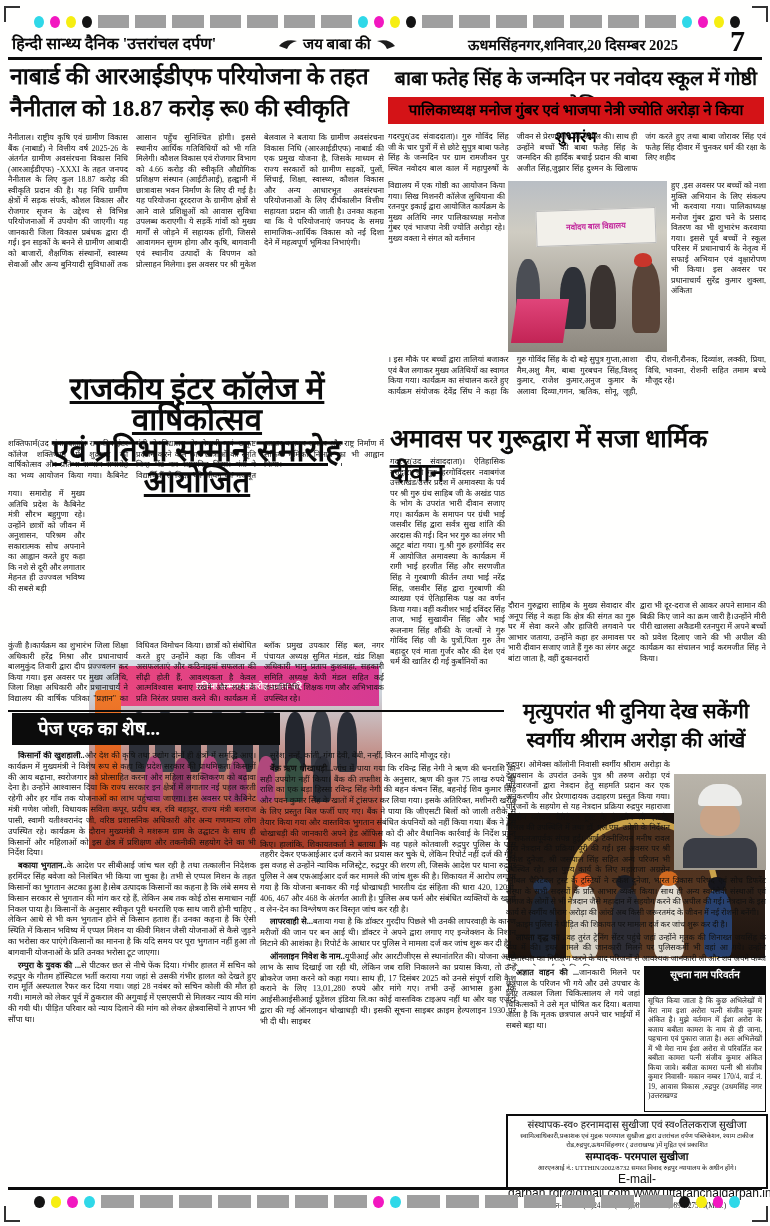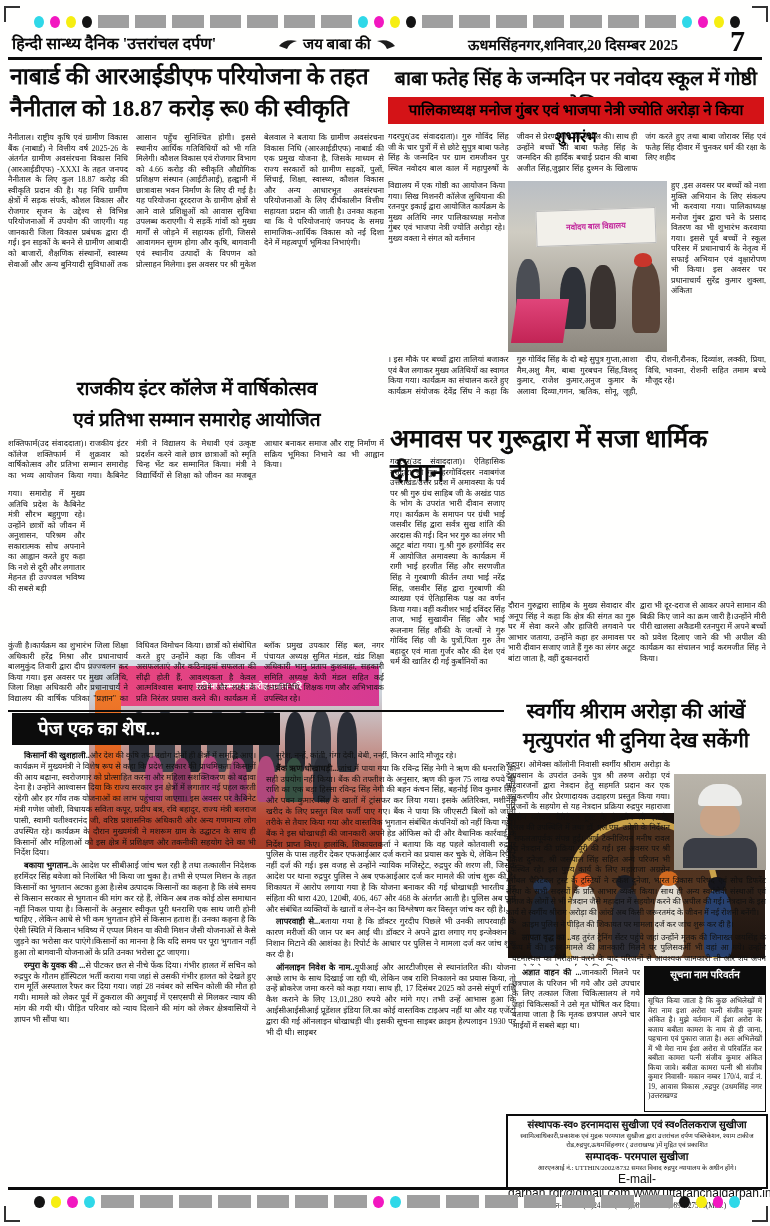--- a/index.html
+++ b/index.html
@@ -11,21 +11,21 @@
   .rbar{width:37px;height:13px;background:#9f9f9f;}
   .rdot{width:12px;height:12px;border-radius:50%;}
   .c-c{background:#2fd8e8;} .c-m{background:#f217c0;} .c-y{background:#f6ee11;} .c-k{background:#141414;}
   .crop{width:14px;height:14px;}
   .crop.tl{border-left:2px solid #333;border-top:2px solid #333;}
   .crop.tr{border-right:2px solid #333;border-top:2px solid #333;}
   .crop.bl{border-left:2px solid #333;border-bottom:2px solid #333;}
   .crop.br{border-right:2px solid #333;border-bottom:2px solid #333;}
   
   .bt{font-size:8px;line-height:1.32;text-align:justify;overflow:hidden;}
-  .bt p{margin:0 0 2px 6px;text-indent:10px;}
+  .bt p{margin:0 0 2px 0;text-indent:10px;}
   .bt .lead{font-weight:bold;}
   .c3{column-count:3;column-gap:8px;}
   .hl{font-weight:bold;color:#0b0b0b;}
   .rule{background:#0b0b0b;}
   .redbox{background:#d41317;color:#000000;font-weight:bold;text-align:center;}
   .blackbox{background:#0c0c0c;color:#fff;font-weight:bold;}
   
   .ph{overflow:hidden;position:relative;}
   .fig{position:absolute;border-radius:45% 45% 14% 14%;}
 </style>
@@ -99,21 +99,21 @@
     <div class="fig" style="left:52px;top:86px;width:26px;height:62px;background:#2e3138;"></div>
     <div class="fig" style="left:82px;top:84px;width:26px;height:64px;background:#3a3330;"></div>
     <div class="fig" style="left:124px;top:80px;width:28px;height:72px;background:#5a4438;"></div>
     <div class="abs" style="left:126px;top:72px;width:18px;height:14px;border-radius:50% 50% 40% 40%;background:#c8352b;"></div>
     <div class="abs" style="left:6px;top:118px;width:52px;height:44px;background:linear-gradient(180deg,#e0457a,#c22455);transform:skewX(-8deg);"></div>
   </div>
 
   <div class="abs bt" style="left:671px;top:181px;width:95px;height:171px;">हुए ,इस अवसर पर बच्चों को नशा मुक्ति अभियान के लिए संकल्प भी करवाया गया। पालिकाध्यक्ष मनोज गुंबर द्वारा चने के प्रसाद वितरण का भी शुभारंभ करवाया गया। इससे पूर्व बच्चों ने स्कूल परिसर में प्रधानाचार्य के नेतृत्व में सफाई अभियान एवं वृक्षारोपण भी किया। इस अवसर पर प्रधानाचार्य सुरेंद्र कुमार शुक्ला, अंकिता</div>
   <div class="abs bt c3" style="left:388px;top:355px;width:378px;height:64px;">। इस मौके पर बच्चों द्वारा तालियां बजाकर एवं बैज लगाकर मुख्य अतिथियों का स्वागत किया गया। कार्यक्रम का संचालन करते हुए कार्यक्रम संयोजक देवेंद्र सिंघ ने कहा कि गुरु गोविंद सिंह के दो बड़े सुपुत्र गुप्ता,आशा मैम,अशु मैम, बाबा गुरबचन सिंह,विशद् कुमार, राजेश कुमार,अनुज कुमार के अलावा दिव्या,गगन, ऋतिक, सोनू, जूही, दीप, रोशनी,रौनक, दिव्यांश, लक्की, प्रिया, विधि, भावना, रोशनी सहित तमाम बच्चे मौजूद रहे।</div>
 
-  <div class="abs hl" style="left:8px;top:373px;width:378px;font-size:19px;line-height:31px;text-align:center;">
+  <div class="abs hl" style="left:8px;top:373px;width:378px;font-size:31px;line-height:31px;text-align:center;text-decoration:underline;">
     <div>राजकीय इंटर कॉलेज में वार्षिकोत्सव</div>
     <div>एवं प्रतिभा सम्मान समारोह आयोजित</div>
   </div>
   <div class="abs bt c3" style="left:8px;top:439px;width:376px;height:47px;">शक्तिफार्म(उद संवाददाता)। राजकीय इंटर कॉलेज शक्तिफार्म में शुक्रवार को वार्षिकोत्सव और प्रतिभा सम्मान समारोह का भव्य आयोजन किया गया। कैबिनेट मंत्री ने विद्यालय के मेधावी एवं उत्कृष्ट प्रदर्शन करने वाले छात्र छात्राओं को स्मृति चिन्ह भेंट कर सम्मानित किया। मंत्री ने विद्यार्थियों से शिक्षा को जीवन का मजबूत आधार बनाकर समाज और राष्ट्र निर्माण में सक्रिय भूमिका निभाने का भी आह्वान किया।</div>
   <div class="abs bt" style="left:8px;top:489px;width:77px;height:150px;">गया। समारोह में मुख्य अतिथि प्रदेश के कैबिनेट मंत्री सौरभ बहुगुणा रहे। उन्होंने छात्रों को जीवन में अनुशासन, परिश्रम और सकारात्मक सोच अपनाने का आह्वान करते हुए कहा कि नशे से दूरी और लगातार मेहनत ही उज्ज्वल भविष्य की सबसे बड़ी</div>
 
   <div class="abs ph" style="left:89px;top:489px;width:293px;height:189px;background:linear-gradient(180deg,#d8dee6 0%,#cdd3da 18%,#b7452f 85%,#a33c28 100%);">
     <div class="abs" style="left:30px;top:6px;width:260px;height:40px;background:linear-gradient(90deg,#e8467e,#d63a92);color:#fff;font-weight:bold;font-size:9px;text-align:center;line-height:40px;overflow:hidden;">प्रतिभा सम्मान समारोह/प्रज्ञान परि</div>
     <div class="abs" style="left:6px;top:30px;width:26px;height:110px;background:linear-gradient(180deg,#f07a2a,#d9551c);border-radius:4px;"></div>
     <div class="fig" style="left:40px;top:52px;width:20px;height:60px;background:#2c2f38;"></div>
@@ -152,22 +152,22 @@
     <div class="fig" style="left:146px;top:70px;width:30px;height:74px;background:#e3ddd2;"></div>
     <div class="abs" style="left:151px;top:58px;width:19px;height:15px;border-radius:50%;background:#d2691e;"></div>
     <div class="fig" style="left:196px;top:76px;width:28px;height:68px;background:#27406e;"></div>
     <div class="abs" style="left:200px;top:64px;width:18px;height:14px;border-radius:50%;background:#15151b;"></div>
   </div>
 
   <div class="abs bt" style="left:508px;top:601px;width:127px;height:95px;">दौरान गुरुद्वारा साहिब के मुख्य सेवादार वीर अनूप सिंह ने कहा कि क्षेत्र की संगत का गुरु घर में सेवा करने और हाजिरी लगवाने पर आभार जताया, उन्होंने कहा हर अमावस पर भारी दीवान सजाए जाते हैं गुरु का लंगर अटूट बांटा जाता है, वहीं दुकानदारों</div>
   <div class="abs bt" style="left:640px;top:601px;width:126px;height:95px;">द्वारा भी दूर-दराज से आकर अपने सामान की बिक्री किए जाने का क्रम जारी है।उन्होंने मीरी पीरी खालसा अकैडमी रतनपुरा में अपने बच्चों को प्रवेश दिलाए जाने की भी अपील की कार्यक्रम का संचालन भाई करमजीत सिंह ने किया।</div>
 
   <div class="abs hl" style="left:506px;top:697px;width:260px;font-size:20.5px;line-height:29px;text-align:center;">
+    <div>मृत्युपरांत भी दुनिया देख सकेंगी</div>
     <div>स्वर्गीय श्रीराम अरोड़ा की आंखें</div>
-    <div>मृत्युपरांत भी दुनिया देख सकेंगी</div>
   </div>
   <div class="abs bt" style="left:506px;top:760px;width:260px;height:158px;">
     <div class="ph" style="float:right;width:92px;height:96px;margin:14px 0 2px 4px;background:linear-gradient(180deg,#b9b4aa,#a29c91);">
       <div class="abs" style="position:relative;margin:10px auto 0;width:44px;height:22px;border-radius:22px 22px 4px 4px;background:#ececea;"></div>
       <div style="margin:-4px auto 0;width:40px;height:34px;border-radius:45%;background:#c9a488;"></div>
       <div style="margin:2px auto 0;width:74px;height:30px;border-radius:12px 12px 0 0;background:#3a3d45;"></div>
     </div>
     <span>रुद्रपुर। ओमेक्स कॉलोनी निवासी स्वर्गीय श्रीराम अरोड़ा के देहावसान के उपरांत उनके पुत्र श्री तरुण अरोड़ा एवं परिवारजनों द्वारा नेत्रदान हेतु सहमति प्रदान कर एक अनुकरणीय और प्रेरणादायक उदाहरण प्रस्तुत किया गया। परिजनों के सहयोग से यह नेत्रदान प्रक्रिया रुद्रपुर महाराजा अग्रसेन ग्लोबल चैरिटेबल ट्रस्ट के चेयरमैन श्री एस.के. मित्तल की उपस्थिति में तथा डॉ. एल.एम. उप्रेती के निर्देशन में सफलतापूर्वक संपन्न हुई। आई टेक्नीशियन मनीष रावल द्वारा नेत्रदान की प्रक्रिया पूरी की गई। इस अवसर पर श्री राकेश दुनेजा, श्री जसपाल सिंह सहित अन्य परिजन भी उपस्थित रहे। इस पुण्य कार्य के लिए महाराजा अग्रसेन ग्लोबल चैरिटेबल ट्रस्ट के ट्रस्टियों ने राकेश दुनेजा, भारत विकास परिषद एवं सोच डिफरेंट संस्था के सभी सदस्यों के प्रति आभार व्यक्त किया। साथ ही अन्य स्वयंसेवी संस्थाओं एवं समाज के लोगों से भी नेत्रदान जैसे महादान में सहयोग करने की अपील की गई। नेत्रदान के इस कार्य से स्वर्गीय श्रीराम अरोड़ा की आंखें अब किसी जरूरतमंद के जीवन में नई रोशनी बनेंगी।</span>
   </div>
 
@@ -178,21 +178,21 @@
   <div class="abs bt" style="left:506px;top:968px;width:134px;height:142px;">
     <p><span class="lead">अज्ञात वाहन की ...</span><span>जानकारी मिलने पर छत्रपाल के परिजन भी गये और उसे उपचार के लिए तत्काल जिला चिकित्सालय ले गये जहां चिकित्सकों ने उसे मृत घोषित कर दिया। बताया जाता है कि मृतक छत्रपाल अपने चार भाईयों में सबसे बड़ा था।</span></p>
   </div>
 
   <div class="abs" style="left:644px;top:966px;width:120px;height:144px;border:1.5px solid #0c0c0c;">
     <div class="blackbox" style="height:28px;font-size:10px;line-height:16px;text-align:center;">सूचना नाम परिवर्तन</div>
     <div class="bt" style="font-size:7.2px;padding:2px 3px;height:122px;">सूचित किया जाता है कि कुछ अभिलेखों में मेरा नाम इशा अरोरा पत्नी संजीव कुमार अंकित है। मुझे वर्तमान में ईशा अरोरा के बजाय बबीता कामरा के नाम से ही जाना, पहचाना एवं पुकारा जाता है। अतः अभिलेखों में भी मेरा नाम ईशा अरोरा से परिवर्तित कर बबीता कामरा पत्नी संजीव कुमार अंकित किया जावे। बबीता कामरा पत्नी श्री संजीव कुमार निवासी- मकान नम्बर 170/4, वार्ड नं. 19, आवास विकास ,रुद्रपुर (उधमसिंह नगर )उत्तराखण्ड</div>
   </div>
 
   <div class="abs" style="left:506px;top:1114px;width:258px;height:70px;border:2px solid #0c0c0c;text-align:center;padding-top:1px;">
-    <div style="font-size:10px;font-weight:bold;">संस्थापक-स्व० हरनामदास सुखीजा   एवं स्व०तिलकराज सुखीजा</div>
+    <div style="font-size:10px;font-weight:normal;">संस्थापक-स्व० हरनामदास सुखीजा   एवं स्व०तिलकराज सुखीजा</div>
     <div style="font-size:6.6px;">स्वामित्वाधिकारी,प्रकाशक एवं मुद्रक परमपाल सुखीजा द्वारा उत्तरांचल दर्पण पब्लिकेशन, श्याम टाकीज रोड,रुद्रपुर,ऊधमसिंहनगर ( उत्तराखण्ड )में मुद्रित एवं प्रकाशित</div>
     <div style="font-size:10.5px;font-weight:bold;">सम्पादक- परमपाल सुखीजा</div>
     <div style="font-size:6.6px;">आरएनआई नं.: UTTHIN/2002/8732   समस्त विवाद रुद्रपुर न्यायालय के अधीन होंगे।</div>
     <div style="font-size:12px;font-weight:normal;font-family:'Liberation Sans',sans-serif;">E-mail-darpan.rdr@gmail.com,www.uttaranchaldarpan.in</div>
     <div style="font-size:7.2px;">फोन-245886(O)245701(Fax),9897427585,9897427586(Mob.)</div>
   </div>
 
   <div class="abs blackbox" style="left:12px;top:713px;width:242px;height:32px;font-size:19px;line-height:32px;padding-left:26px;">पेज एक का शेष...</div>
 
   <div class="abs bt" style="left:8px;top:751px;width:248px;height:434px;font-size:8.2px;">

